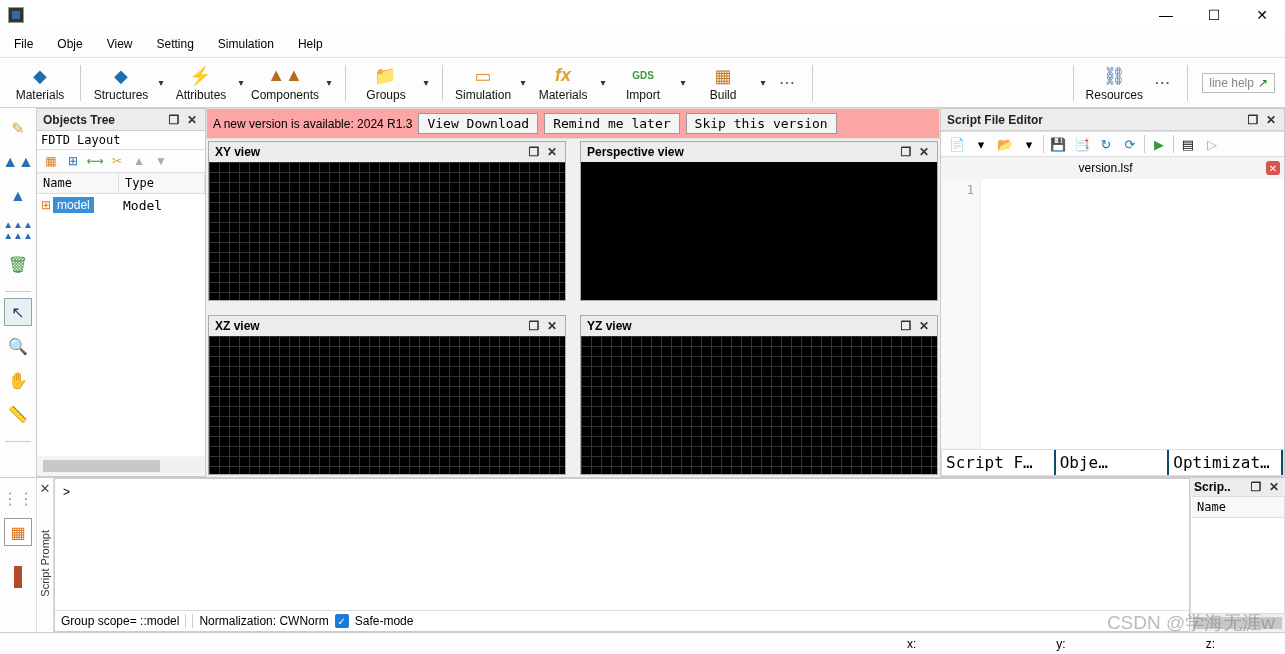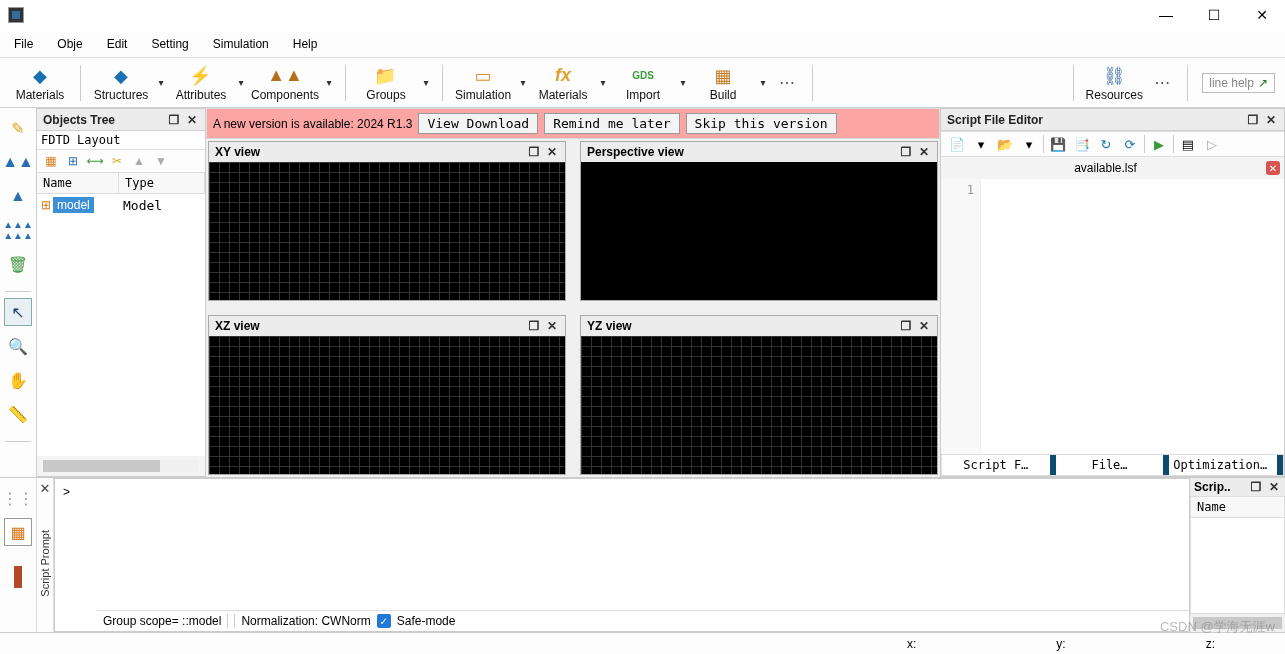--- a/index.html
+++ b/index.html
@@ -56,58 +56,58 @@
 
 .right-panel { width: 345px; display: flex; flex-direction: column; }
 .editor-toolbar { height: 26px; background: #fdfdfd; display: flex; align-items: center; gap: 4px; padding: 0 6px; border-top: 1px solid #ddd; border-bottom: 1px solid #ddd; }
 .et-btn { width: 20px; height: 20px; display: flex; align-items: center; justify-content: center; font-size: 13px; cursor: default; }
 .et-sep { width: 1px; height: 18px; background: #ccc; }
 .editor-filename { text-align: center; padding: 4px; font-size: 13px; font-family: monospace; display: flex; justify-content: center; align-items: center; }
 .editor-filename .close-x { margin-left: auto; width: 14px; height: 14px; background: #d9534f; color: #fff; font-size: 10px; display: flex; align-items: center; justify-content: center; border-radius: 3px; }
 .editor-body { flex: 1; background: #fff; display: flex; }
 .gutter { width: 40px; background: #f8f8f8; text-align: right; padding: 4px 6px; color: #999; font-family: monospace; border-right: 1px solid #eee; }
 .editor-tabs { display: flex; background: #fff; border: 1px solid #ddd; }
-.editor-tab { flex: 1; padding: 3px 4px; font-size: 12px; border-right: 6px solid #0c4a6e; white-space: nowrap; overflow: hidden; text-overflow: ellipsis; cursor: default; font-family: monospace; text-align: center; }
+.editor-tab { flex: 1; padding: 3px 4px; font-size: 16px; border-right: 2px solid #0c4a6e; white-space: nowrap; overflow: hidden; text-overflow: ellipsis; cursor: default; font-family: monospace; }
 
 .bottom-area { height: 155px; display: flex; border-top: 1px solid #ccc; }
 .left-bottom-tools { width: 36px; background: #fdfdfd; display: flex; flex-direction: column; align-items: center; gap: 6px; padding-top: 6px; }
 .script-prompt-area { flex: 1; display: flex; flex-direction: column; background: #fff; border: 1px solid #ccc; }
 .sp-close { width: 16px; height: 16px; display: flex; align-items: center; justify-content: center; font-size: 13px; color: #444; }
 .sp-vertical-label { writing-mode: vertical-rl; transform: rotate(180deg); font-size: 11px; color: #333; margin: auto 0; }
 .sp-input { flex: 1; padding: 4px 8px; font-family: monospace; font-size: 14px; }
-.sp-status { border-top: 1px solid #ddd; padding: 3px 6px; font-family: monospace; font-size: 13px; display: flex; align-items: center; gap: 6px; white-space: nowrap; overflow: hidden; margin-left: 42px; }
+.sp-status { border-top: 1px solid #ddd; padding: 3px 6px; font-family: monospace; font-size: 13px; display: flex; align-items: center; gap: 6px; white-space: nowrap; overflow: hidden; }
 .sp-check { width: 14px; height: 14px; background: #1e7ad6; color: #fff; display: inline-flex; align-items: center; justify-content: center; font-size: 10px; border-radius: 2px; }
 
 .right-bottom { width: 95px; display: flex; flex-direction: column; }
 .rb-header { display: flex; background: #ececec; padding: 2px 4px; font-size: 12px; font-weight: 600; }
 .rb-body { flex: 1; background: #fff; border: 1px solid #ddd; }
 .rb-col { padding: 3px 6px; font-size: 12px; font-family: monospace; background: #f8f8f8; border-bottom: 1px solid #ddd; }
 
 .statusbar { height: 22px; background: #fdfdfd; border-top: 1px solid #ccc; display: flex; align-items: center; padding: 0 10px; font-family: monospace; font-size: 12px; }
 .statusbar .sb-seg { margin-left: 140px; }
-.watermark { position: absolute; right: 10px; bottom: 18px; color: rgba(120,120,120,0.5); font-size: 13px; pointer-events: none; }
+.watermark { position: absolute; right: 10px; bottom: 18px; color: rgba(120,120,120,0.5); font-size: 19px; pointer-events: none; }
 .col-name { width: 82px; }
 .col-type { flex: 1; }
 </style>
 </head>
 <body>
 
 <div class="titlebar">
   <div class="app-icon"></div>
   <div class="win-controls">
     <div class="win-btn">—</div>
     <div class="win-btn">☐</div>
     <div class="win-btn">✕</div>
   </div>
 </div>
 
 <div class="menubar">
   <div class="menu-item">File</div>
   <div class="menu-item">Obje</div>
-  <div class="menu-item">Edit</div>
+  <div class="menu-item">View</div>
   <div class="menu-item">Setting</div>
   <div class="menu-item">Simulation</div>
   <div class="menu-item">Help</div>
 </div>
 
 <div class="toolbar-main">
   <div class="tool-group">
       <div class="t-icon" style="color:#1b6fb3">◆</div>
       <div class="t-label">Materials</div>
     </div>
@@ -291,31 +291,31 @@
       <div class="et-btn" style="color:#1b7ab3">↻</div>
       <div class="et-btn" style="color:#1b7ab3">⟳</div>
       <div class="et-sep"></div>
       <div class="et-btn" style="color:#3a9a3a">▶</div>
       <div class="et-sep"></div>
       <div class="et-btn">▤</div>
       <div class="et-btn" style="color:#aaa">▷</div>
     </div>
     <div class="editor-filename">
       <span style="flex:1"></span>
-      <span>available.lsf</span>
+      <span>version.lsf</span>
       <span style="flex:1"></span>
       <span class="close-x">✕</span>
     </div>
     <div class="editor-body">
       <div class="gutter">1</div>
       <div style="flex:1"></div>
     </div>
     <div class="editor-tabs">
       <div class="editor-tab">Script F…</div>
-      <div class="editor-tab">File…</div>
+      <div class="editor-tab">Obje…</div>
       <div class="editor-tab">Optimizations …</div>
     </div>
   </div>
 </div>
 
 <div class="bottom-area">
   <div class="left-bottom-tools">
     <div class="left-tool" style="color:#999">⋮⋮</div>
     <div class="left-tool lt-box" style="color:#d97a20">▦</div>
     <div style="height:8px"></div>

